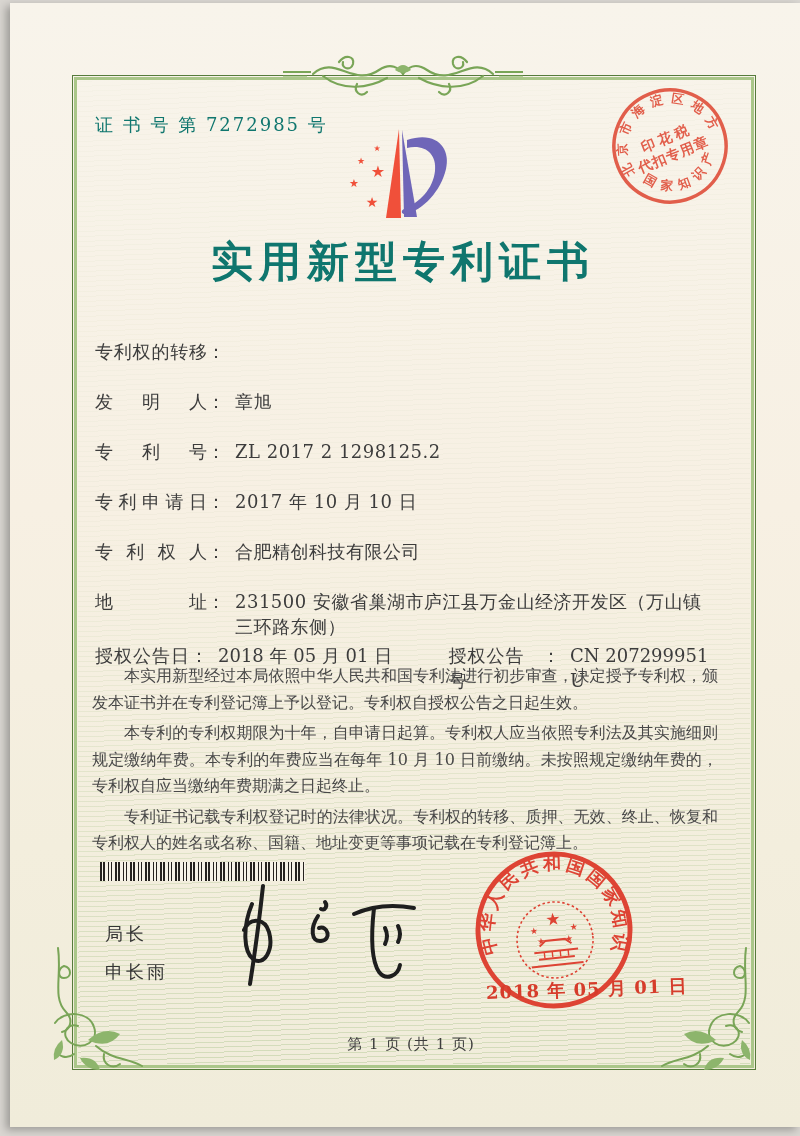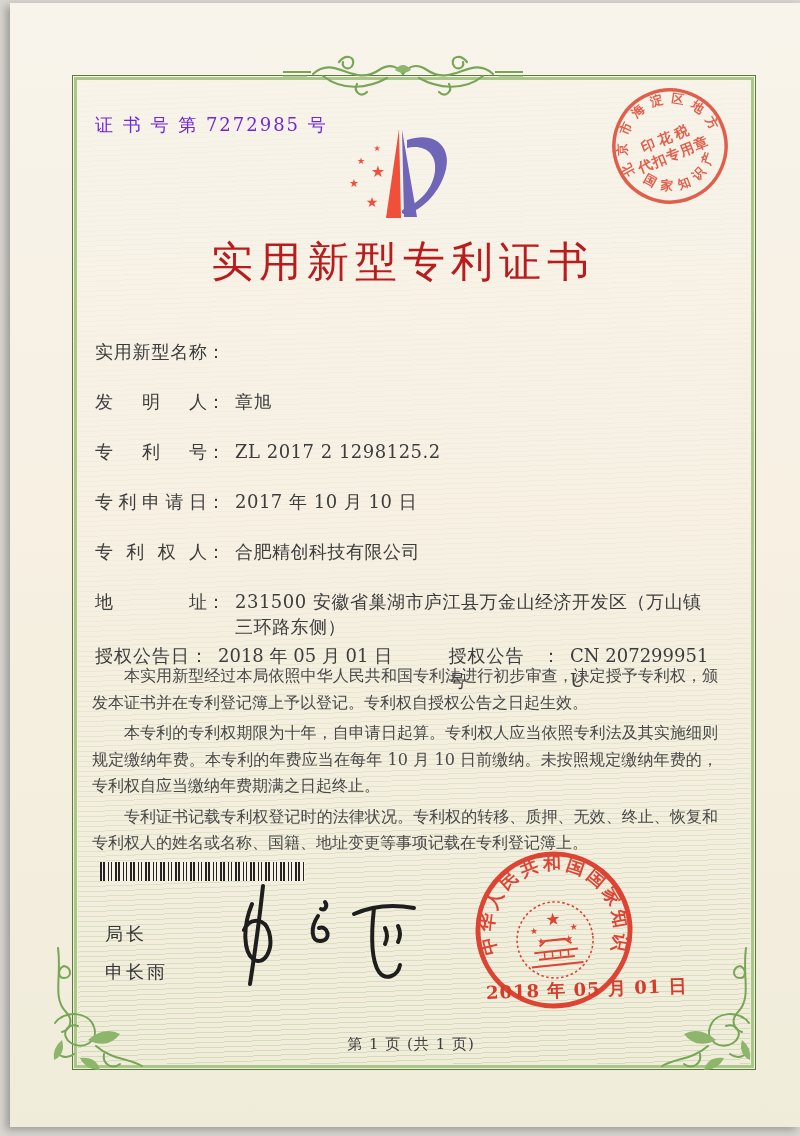--- a/index.html
+++ b/index.html
@@ -8,23 +8,23 @@
   .paper{position:absolute;left:10px;top:3px;right:0;bottom:9px;
          background:linear-gradient(180deg,#f8f4eb 0%,#f7f0e3 45%,#f3eedd 75%,#f0ecda 100%);
          box-shadow:-4px 3px 8px rgba(0,0,0,.28);}
   .frame{position:absolute;left:62px;top:72px;width:682px;height:993px;border:1px solid #567b3b;}
   .frame .inner-line{position:absolute;inset:1px;border:3px solid #aac689;}
   .frame .guilloche{position:absolute;inset:5px;
       background:repeating-linear-gradient(178deg,rgba(128,172,94,.28) 0 1px,transparent 1px 5px);
       -webkit-mask-image:linear-gradient(to bottom,rgba(0,0,0,.10) 0%,rgba(0,0,0,.16) 50%,rgba(0,0,0,.55) 72%,rgba(0,0,0,.95) 100%);
       mask-image:linear-gradient(to bottom,rgba(0,0,0,.10) 0%,rgba(0,0,0,.16) 50%,rgba(0,0,0,.55) 72%,rgba(0,0,0,.95) 100%);}
   .content{position:absolute;inset:0;z-index:3;}
-  .cert-no{position:absolute;left:95px;top:113px;font-size:18px;letter-spacing:2px;color:#6d28d9;text-align:right;}
+  .cert-no{position:absolute;left:95px;top:113px;font-size:18px;letter-spacing:2px;color:#0f766e;text-align:right;}
   .title{position:absolute;left:62px;top:234px;width:682px;text-align:center;font-size:42px;
-         font-weight:normal;letter-spacing:6px;color:#b91c1c;}
+         font-weight:bold;letter-spacing:6px;color:#0f766e;}
   .fields{position:absolute;left:95px;top:339px;width:632px;font-size:18px;color:#3c3c3c;}
   .field-row{display:flex;line-height:25px;margin-bottom:25px;}
   .f-label{display:inline-block;width:112px;text-align:justify;text-align-last:justify;flex:0 0 112px;}
   .f-colon{margin:0 10px 0 0;}
   .f-value{flex:1;white-space:pre-line;letter-spacing:.5px;}
   .grant-row{display:flex;line-height:25px;}
   .g-pair{display:flex;}
   .g-pair.first{width:358px;}
   .g-label{letter-spacing:1px;}
   .paras{position:absolute;left:88px;top:659px;width:634px;}
@@ -135,21 +135,21 @@
     <text x="62" y="76" font-size="14" fill="#e0523e" text-anchor="middle" letter-spacing="1" font-weight="bold">代扣专用章</text>
     <text font-size="12.5" fill="#e0523e" font-weight="bold">
       <textPath href="#taxBottomArc" startOffset="0" textLength="128" lengthAdjust="spacing">国家知识产权局</textPath>
     </text>
   </svg>
 
   <div class="title">实用新型专利证书</div>
 
   <div class="fields">
     <div class="field-row">
-      <span class="f-label">实用新型名称</span>
+      <span class="f-label">专利权的转移</span>
         <span class="f-colon">：</span>
     </div>
     <div class="field-row">
       <span class="f-label">发明人</span>
         <span class="f-colon">：</span>
       <span class="f-value">章旭</span>
     </div>
     <div class="field-row">
       <span class="f-label">专利号</span>
         <span class="f-colon">：</span>

